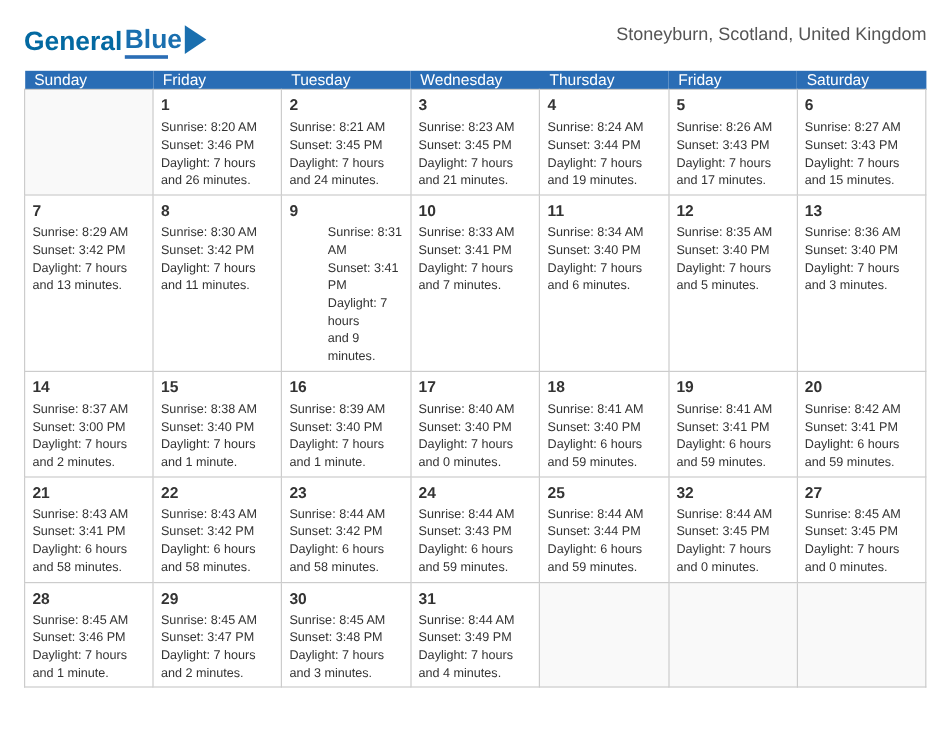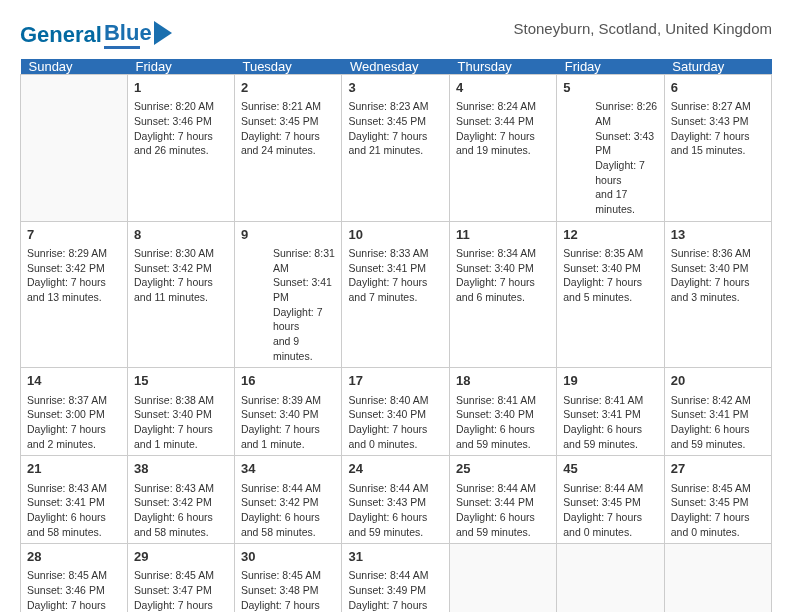--- a/index.html
+++ b/index.html
@@ -149,21 +149,21 @@
         </td>
         <td>
           <span class="day-num">4</span>
           <div class="day-info" style="white-space: pre-line;">Sunrise: 8:24 AM
 Sunset: 3:44 PM
 Daylight: 7 hours
 and 19 minutes.</div>
         </td>
         <td>
           <span class="day-num">5</span>
-          <div class="day-info" style="white-space: pre-line; margin-left: 32px;">Sunrise: 8:26 AM
+          <div class="day-info" style="white-space: pre-line;">Sunrise: 8:26 AM
 Sunset: 3:43 PM
 Daylight: 7 hours
 and 17 minutes.</div>
         </td>
         <td>
           <span class="day-num">6</span>
           <div class="day-info" style="white-space: pre-line;">Sunrise: 8:27 AM
 Sunset: 3:43 PM
 Daylight: 7 hours
 and 15 minutes.</div>
@@ -273,49 +273,49 @@
       </tr>
       <tr>
         <td>
           <span class="day-num">21</span>
           <div class="day-info" style="white-space: pre-line;">Sunrise: 8:43 AM
 Sunset: 3:41 PM
 Daylight: 6 hours
 and 58 minutes.</div>
         </td>
         <td>
-          <span class="day-num">38</span>
+          <span class="day-num">22</span>
           <div class="day-info" style="white-space: pre-line;">Sunrise: 8:43 AM
 Sunset: 3:42 PM
 Daylight: 6 hours
 and 58 minutes.</div>
         </td>
         <td>
-          <span class="day-num">34</span>
+          <span class="day-num">23</span>
           <div class="day-info" style="white-space: pre-line;">Sunrise: 8:44 AM
 Sunset: 3:42 PM
 Daylight: 6 hours
 and 58 minutes.</div>
         </td>
         <td>
           <span class="day-num">24</span>
           <div class="day-info" style="white-space: pre-line;">Sunrise: 8:44 AM
 Sunset: 3:43 PM
 Daylight: 6 hours
 and 59 minutes.</div>
         </td>
         <td>
           <span class="day-num">25</span>
           <div class="day-info" style="white-space: pre-line;">Sunrise: 8:44 AM
 Sunset: 3:44 PM
 Daylight: 6 hours
 and 59 minutes.</div>
         </td>
         <td>
-          <span class="day-num">45</span>
+          <span class="day-num">32</span>
           <div class="day-info" style="white-space: pre-line;">Sunrise: 8:44 AM
 Sunset: 3:45 PM
 Daylight: 7 hours
 and 0 minutes.</div>
         </td>
         <td>
           <span class="day-num">27</span>
           <div class="day-info" style="white-space: pre-line;">Sunrise: 8:45 AM
 Sunset: 3:45 PM
 Daylight: 7 hours

